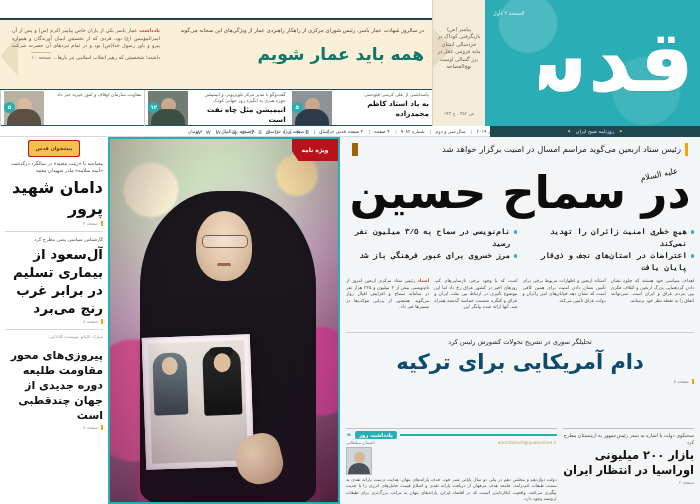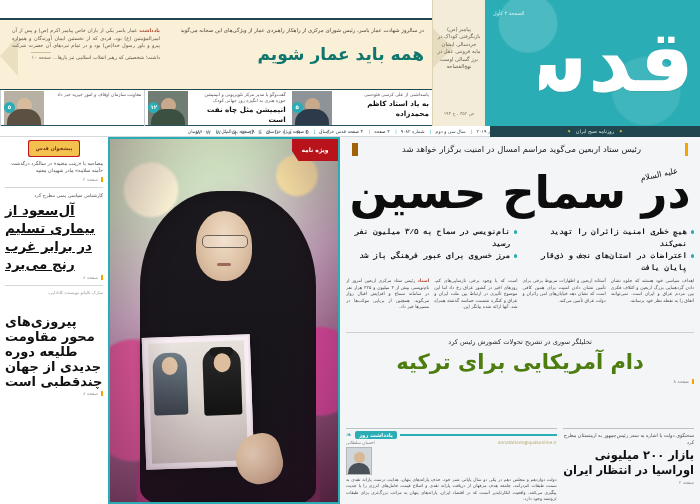--- a/index.html
+++ b/index.html
@@ -149,21 +149,21 @@
 
   
   .body-area{position:absolute;left:0;top:137px;width:700px;height:367px;}
 
   
   .col-main{
     position:absolute;right:0;top:0;width:360px;height:367px;
     background:#f3f5f6;box-sizing:border-box;padding:4px 6px 0 6px;
   }
   .main-kicker{
-    font-size:8.4px;line-height:13px;color:#1a1a1a;text-align:center;
+    font-size:8.4px;line-height:13px;color:#1a1a1a;text-align:right;
     border-right:3px solid #f0a500;border-left:6px solid #a16207;
     padding:0 4px;margin:2px 6px 8px 6px;
   }
   .main-head{
     position:relative;text-align:center;color:#0d0d0d;font-weight:bold;
     font-size:45px;line-height:58px;margin-top:2px;letter-spacing:-1px;
     white-space:nowrap;
   }
   .main-head .honorific{
     position:absolute;right:16px;top:6px;font-size:8px;line-height:9px;
@@ -185,21 +185,21 @@
   }
   .cols4 .c{
     flex:1;font-size:4.5px;line-height:6.6px;color:#4a4a4a;text-align:justify;
   }
   .cols4 .c .lede{color:#b0472f;font-weight:bold;}
 
   
   .story2{margin-top:6px;border-top:1px solid #c9d0d3;padding-top:5px;}
   .story2 .kick{font-size:6.6px;line-height:9px;color:#2b2b2b;text-align:center;}
   .story2 .head{
-    font-size:21px;line-height:28px;color:#4d7c0f;font-weight:bold;text-align:center;
+    font-size:21px;line-height:28px;color:#0c4a6e;font-weight:bold;text-align:center;
     margin-top:1px;white-space:nowrap;
   }
   .story2 .pg{
     margin-top:3px;font-size:4.6px;color:#8b8b8b;text-align:right;
     border-right:2px solid #f0a500;padding-right:3px;
   }
 
   
   .mainbottom{
     position:absolute;right:6px;left:6px;bottom:2px;height:74px;
@@ -341,23 +341,23 @@
   .side-stamp .s1{
     position:absolute;inset:1px;background:#f2c14e;border-radius:2px;
     color:#7a2a11;font-size:5px;line-height:15px;text-align:center;font-weight:bold;
   }
   .side-kick{font-size:4.9px;line-height:7.4px;color:#4b4b4b;text-align:right;}
   .side-head{font-size:16px;line-height:21px;color:#111;font-weight:bold;text-align:right;margin-top:2px;}
   .side-pg{font-size:4.4px;color:#9a9a9a;margin-top:2px;text-align:right;
            border-right:2px solid #f0a500;padding-right:3px;}
   .side-div{height:1px;background:#d2d7da;margin:5px 0 4px 0;}
   .side-kick2{font-size:4.8px;line-height:7px;color:#555;text-align:right;}
-  .side-head2{font-size:13.5px;line-height:18px;color:#111;font-weight:bold;text-align:left;margin-top:2px;text-decoration:underline;}
+  .side-head2{font-size:13.5px;line-height:18px;color:#111;font-weight:bold;text-align:right;margin-top:2px;}
   .side-kick3{font-size:4.4px;line-height:6.4px;color:#9a9a9a;text-align:right;}
-  .side-head3{font-size:13px;line-height:15px;color:#111;font-weight:bold;text-align:left;margin-top:18px;}
+  .side-head3{font-size:11px;line-height:15px;color:#111;font-weight:bold;text-align:right;margin-top:8px;}
 </style>
 </head>
 <body>
 
 <div class="page">
 
   <div class="masthead">
 
     <div class="mast-teal">
       <div class="mast-logo">قدس</div>
@@ -534,20 +534,21 @@
       <div class="photo-vig"></div>
       <div class="photo-ribbon">ویژه نامه</div>
     </div>
 
     <div class="col-side">
       <div class="side-stamp">
         <div class="s1">پیشخوان قدس</div>
       </div>
 
       <div class="side-kick">مصاحبه با «زینب مغنیه» در سالگرد درگذشت «آمنه سلامه» مادر شهیدان مغنیه</div>
+      <div class="side-head">دامان شهید پرور</div>
       <div class="side-pg">صفحه ۴</div>
 
       <div class="side-div"></div>
 
       <div class="side-kick2">کارشناس سیاسی یمنی مطرح کرد</div>
       <div class="side-head2">آل‌سعود از بیماری تسلیم در برابر غرب رنج می‌برد</div>
       <div class="side-pg">صفحه ۸</div>
 
       <div class="side-div"></div>
 

